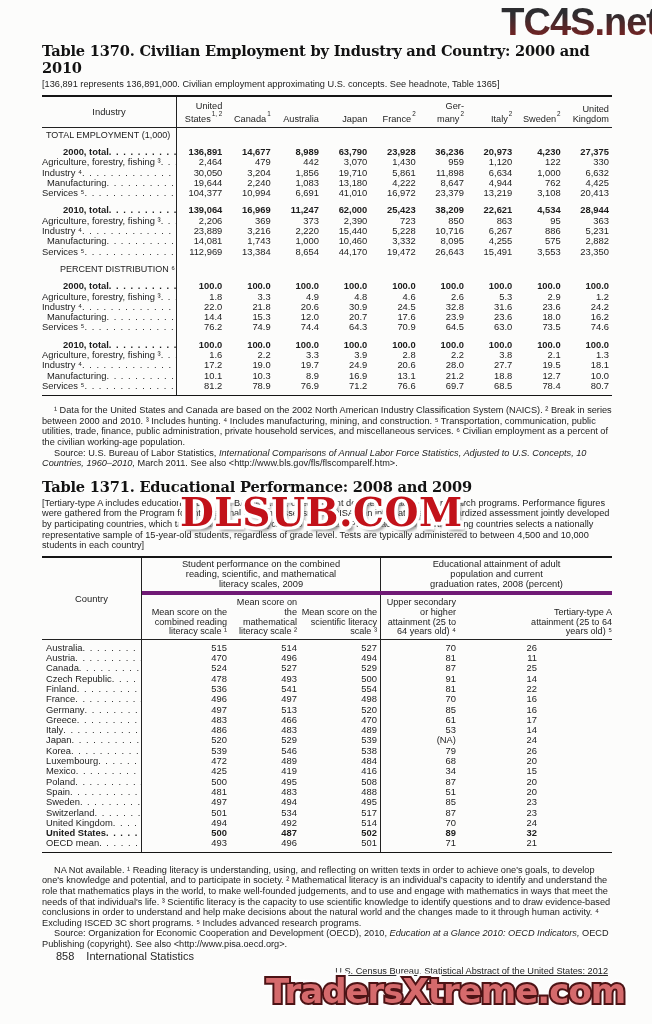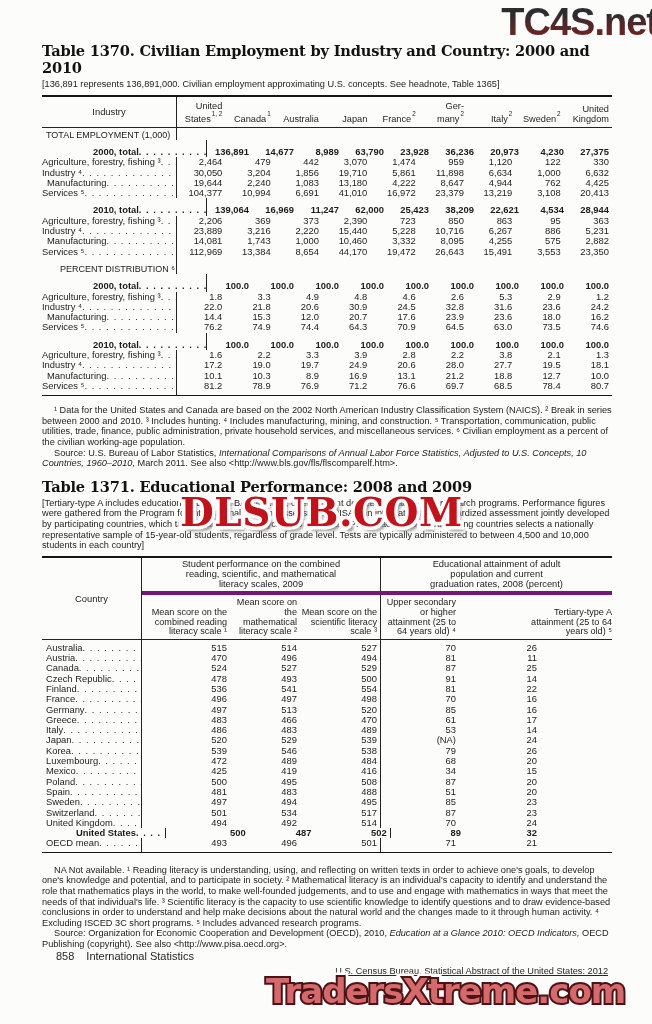--- a/index.html
+++ b/index.html
@@ -31,21 +31,21 @@
           font-size:9.2px; line-height:10px; padding:4px 3px 3px 0; text-align:right; }
   .hc70 sup, .sub sup { font-size:6.3px; position:relative; top:-2px; margin-left:1px; }
   .t70body .r70 { display:flex; font-size:9.4px; line-height:10.3px; }
   .lab70 { width:135px; border-right:1px solid #222; display:flex; overflow:hidden; }
   .lt { white-space:nowrap; }
   .dots { flex:1; overflow:hidden; white-space:nowrap; letter-spacing:1px; }
   .dots::after { content:" . . . . . . . . . . . . . . . . . . . . . . . . . . . . . . . . . . . . . . . . . . . . ."; }
   .c70 { flex:1; text-align:right; padding-right:3px; }
   .fill { flex:1; }
   .r70.sec { font-size:9px; }
-  .r70.b, .r71.b { font-weight:bold;margin-left:30px; }
+  .r70.b, .r71.b { font-weight:bold; }
   .r70.gap > div { padding-top:7px; }
   .r70:first-child > div { padding-top:2px; }
   .t70body .r70:last-child > div { padding-bottom:4px; }
 
   
   .t71 { margin-top:5px; border-top:2px solid #151515; border-bottom:1.6px solid #151515; }
   .t71head { display:flex; border-bottom:1px solid #222; }
   .t71-country { width:100px; border-right:1px solid #222; display:flex; align-items:center; justify-content:center;
                  font-size:9.4px; }
   .t71-right { flex:1; display:flex; flex-direction:column; }
@@ -199,21 +199,21 @@
           </div>
           <div class="r70">
             <div class="lab70">
               <span class="lt" style="padding-left: 0px;">Agriculture, forestry, fishing ³</span>
               <span class="dots"></span>
             </div>
             <div class="c70">2,464</div>
             <div class="c70">479</div>
             <div class="c70">442</div>
             <div class="c70">3,070</div>
-            <div class="c70">1,474</div>
+            <div class="c70">1,430</div>
             <div class="c70">959</div>
             <div class="c70">1,120</div>
             <div class="c70">122</div>
             <div class="c70">330</div>
           </div>
           <div class="r70">
             <div class="lab70">
               <span class="lt" style="padding-left: 0px;">Industry ⁴</span>
               <span class="dots"></span>
             </div>

